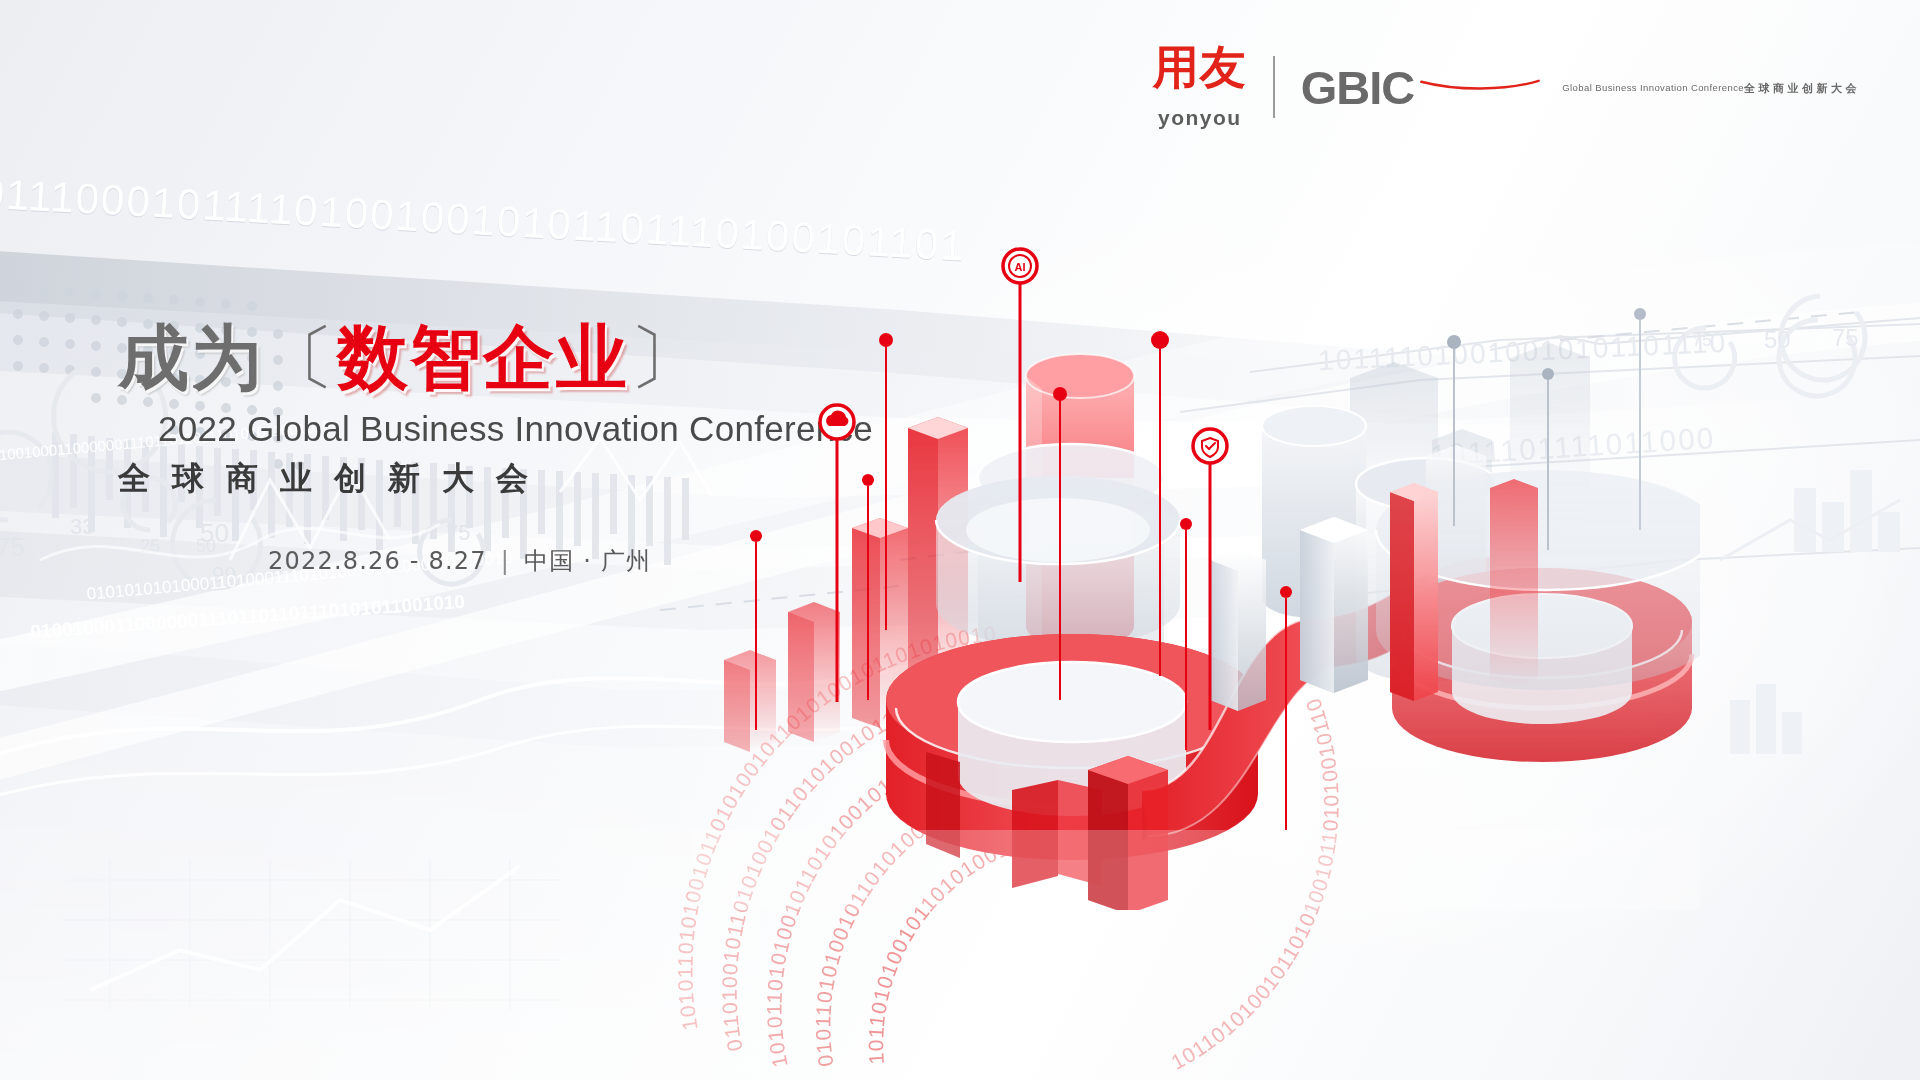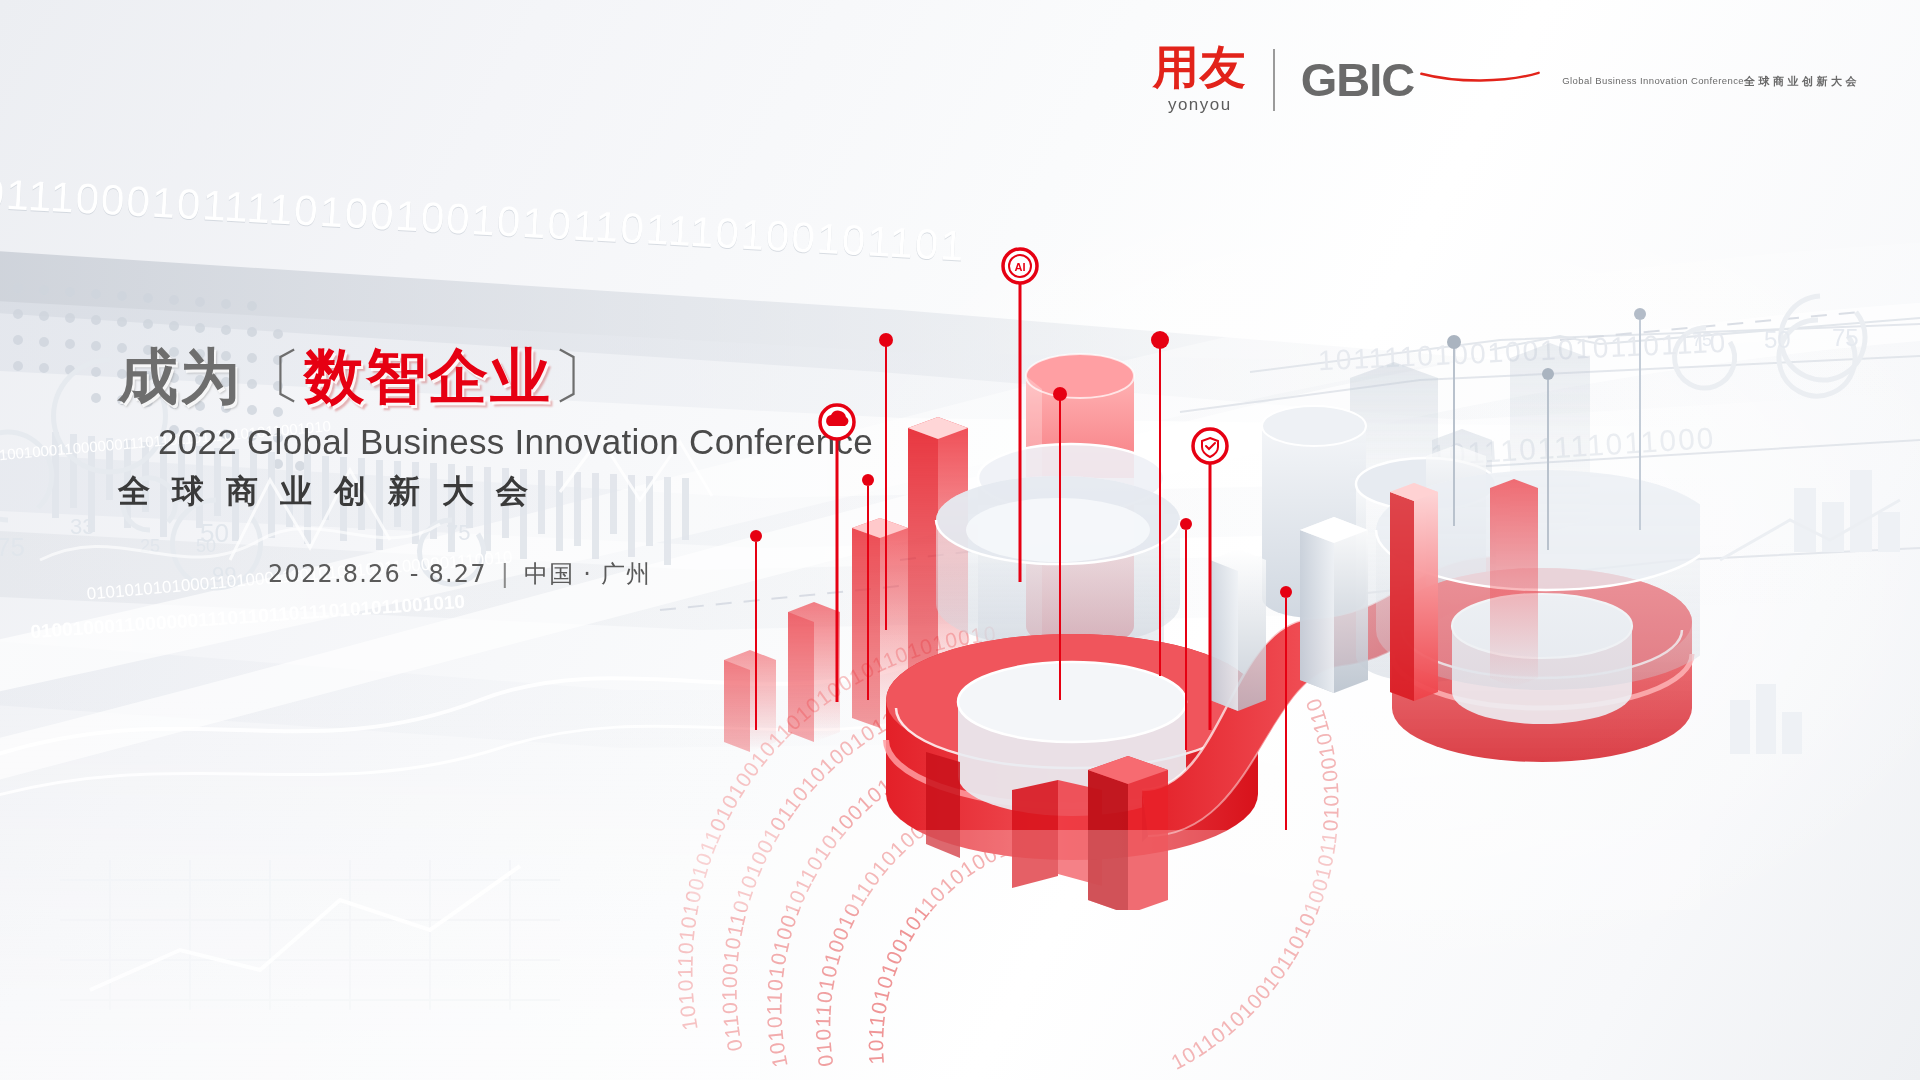--- a/index.html
+++ b/index.html
@@ -29,38 +29,37 @@
   }
 
   
   #logo-bar {
     position:absolute; top:44px; right:60px;
     display:flex; align-items:center; gap:26px;
   }
   .logo-yonyou { display:flex; flex-direction:column; align-items:center; }
   .yy-cn { font-size:46px; font-weight:bold; color:#e2231a; letter-spacing:1px;
            line-height:1; font-family:"DejaVu Sans","Liberation Sans",sans-serif; }
-  .yy-en { font-size:17px; color:#5d5d5d; letter-spacing:1.5px; margin-top:5px;
-           font-weight:normal; }
+  .yy-en { font-size:21px; color:#5d5d5d; letter-spacing:1.5px; margin-top:16px;
+           font-weight:bold; }
   .logo-divider { width:2px; height:62px; background:#9b9b9b; }
   .logo-gbic { display:flex; flex-direction:row; align-items:center; position:relative; }
   .gbic-mark { font-size:47px; font-weight:bold; color:#6a6a6a; letter-spacing:-1px;
                line-height:1; position:relative; }
   .gbic-swoosh { width:132px; height:11px; margin-top:-6px; }
   .gbic-en { font-size:9.5px; color:#6a6a6a; letter-spacing:0.4px; margin-top:1px; white-space:nowrap;margin-left:16px; }
   .gbic-cn { font-size:11px; color:#6a6a6a; letter-spacing:3.5px; margin-top:3px;
              font-family:"DejaVu Sans","Liberation Sans",sans-serif; font-weight:bold; }
 
   
   #headline { position:absolute; left:118px; top:322px; }
   .h-main {
-    font-size:60px; line-height:1.0; font-weight:bold; white-space:nowrap;
+    font-size:71px; line-height:1.0; font-weight:bold; white-space:nowrap;
     font-family:"DejaVu Sans","Liberation Sans",sans-serif;
     letter-spacing:2px;
-    margin-top:24px;
   }
   .h-grey { color:#6e6e6e; text-shadow:2px 3px 0 rgba(255,255,255,.85), 3px 4px 2px rgba(120,120,120,.35); }
   .h-brk  { color:#6e6e6e; font-weight:300; }
   .h-red  { color:#e60012; text-shadow:2px 3px 0 rgba(255,255,255,.9), 4px 5px 2px rgba(190,20,20,.30); }
 
   .h-en {
     margin-top:16px; font-size:35px; color:#4a4a4a; letter-spacing:0.3px;
     white-space:nowrap; font-weight:400;margin-left:40px;
   }
   .h-cn {

